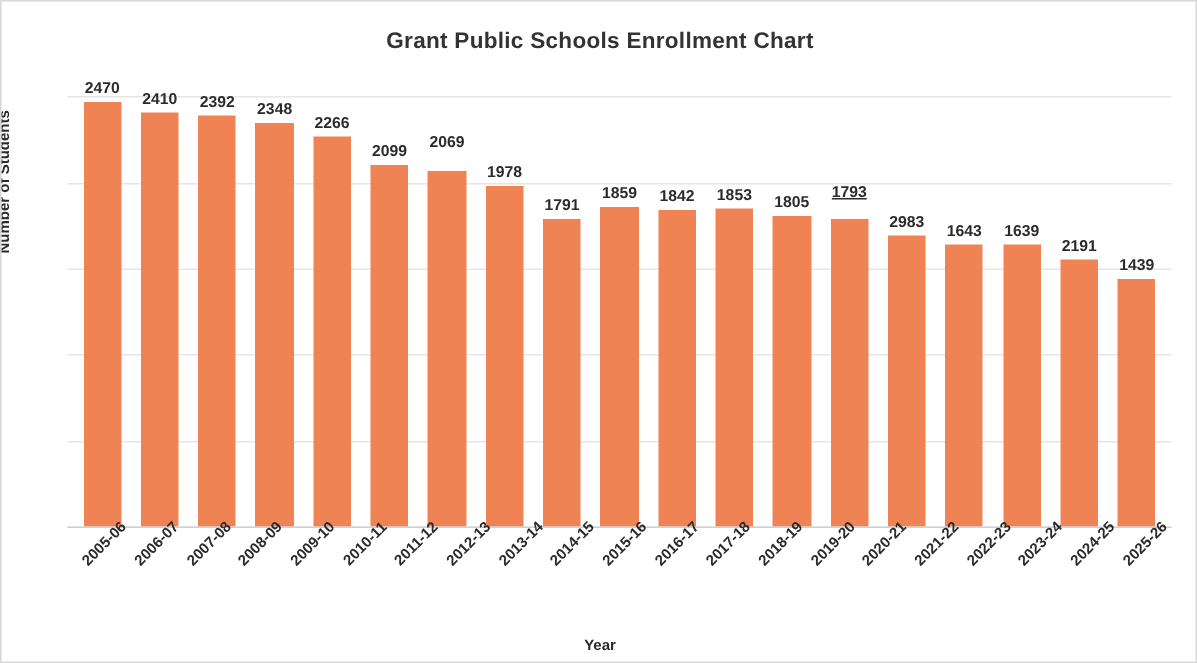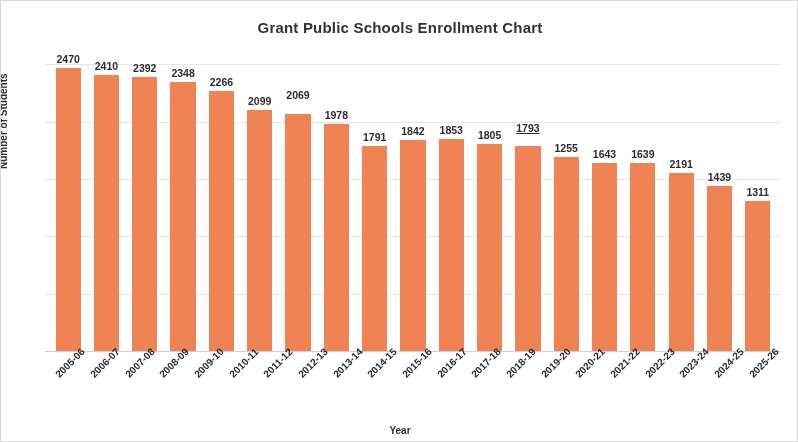--- a/index.html
+++ b/index.html
@@ -182,59 +182,59 @@
         </div>
         <div class="bar-slot">
           <div class="bar-label" style="bottom: 229.709px;">1978</div>
           <div class="bar" style="height: 226.709px; background: rgb(239, 131, 84);"></div>
         </div>
         <div class="bar-slot">
           <div class="bar-label" style="bottom: 208.276px;">1791</div>
           <div class="bar" style="height: 205.276px; background: rgb(239, 131, 84);"></div>
         </div>
         <div class="bar-slot">
+          <div class="bar-label" style="bottom: 216.07px;">1859</div>
+          <div class="bar" style="height: 213.07px; background: rgb(239, 131, 84);"></div>
+        </div>
+        <div class="bar-slot">
           <div class="bar-label" style="bottom: 214.122px;">1842</div>
           <div class="bar" style="height: 211.122px; background: rgb(239, 131, 84);"></div>
         </div>
         <div class="bar-slot">
           <div class="bar-label" style="bottom: 215.382px;">1853</div>
           <div class="bar" style="height: 212.382px; background: rgb(239, 131, 84);"></div>
         </div>
         <div class="bar-slot">
           <div class="bar-label" style="bottom: 209.881px;">1805</div>
           <div class="bar" style="height: 206.881px; background: rgb(239, 131, 84);"></div>
         </div>
         <div class="bar-slot">
           <div class="bar-label" style="bottom: 217px; text-decoration: underline;">1793</div>
           <div class="bar" style="height: 205.505px; background: rgb(239, 131, 84);"></div>
         </div>
         <div class="bar-slot">
-          <div class="bar-label" style="bottom: 197.502px;">1255</div>
+          <div class="bar-label" style="bottom: 197.502px;">2983</div>
           <div class="bar" style="height: 194.502px; background: rgb(239, 131, 84);"></div>
         </div>
         <div class="bar-slot">
           <div class="bar-label" style="bottom: 191.313px;">1643</div>
           <div class="bar" style="height: 188.313px; background: rgb(239, 131, 84);"></div>
         </div>
         <div class="bar-slot">
           <div class="bar-label" style="bottom: 190.855px;">1639</div>
           <div class="bar" style="height: 187.855px; background: rgb(239, 131, 84);"></div>
         </div>
         <div class="bar-slot">
           <div class="bar-label" style="bottom: 180.768px;">2191</div>
           <div class="bar" style="height: 177.768px; background: rgb(239, 131, 84);"></div>
         </div>
         <div class="bar-slot">
           <div class="bar-label" style="bottom: 167.932px;">1439</div>
           <div class="bar" style="height: 164.932px; background: rgb(239, 131, 84);"></div>
         </div>
-        <div class="bar-slot">
-          <div class="bar-label" style="bottom: 153.261px;">1311</div>
-          <div class="bar" style="height: 150.261px; background: rgb(239, 131, 84);"></div>
-        </div>
       </div>
   </div>
 
   <div id="axis-baseline"></div>
 
   <div id="x-labels">
       <div class="x-slot">
         <div class="x-label">2005-06</div>
       </div>
       <div class="x-slot">

